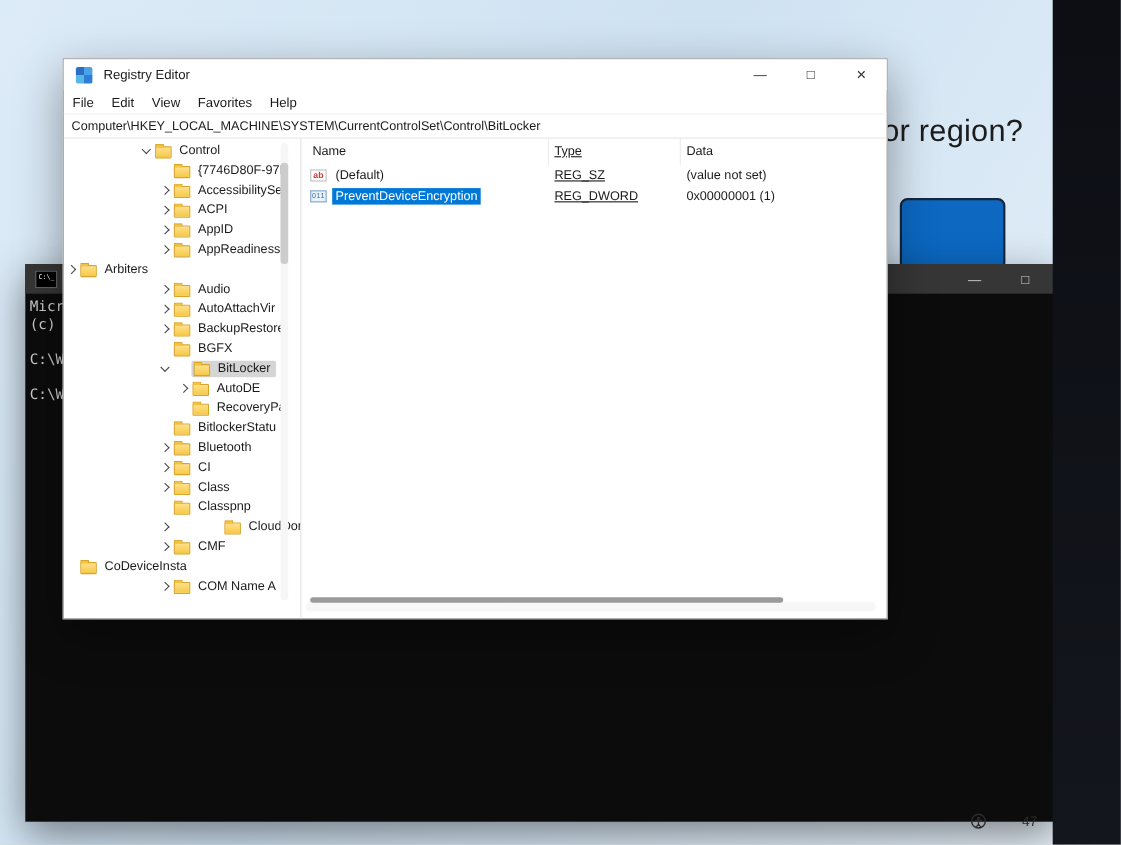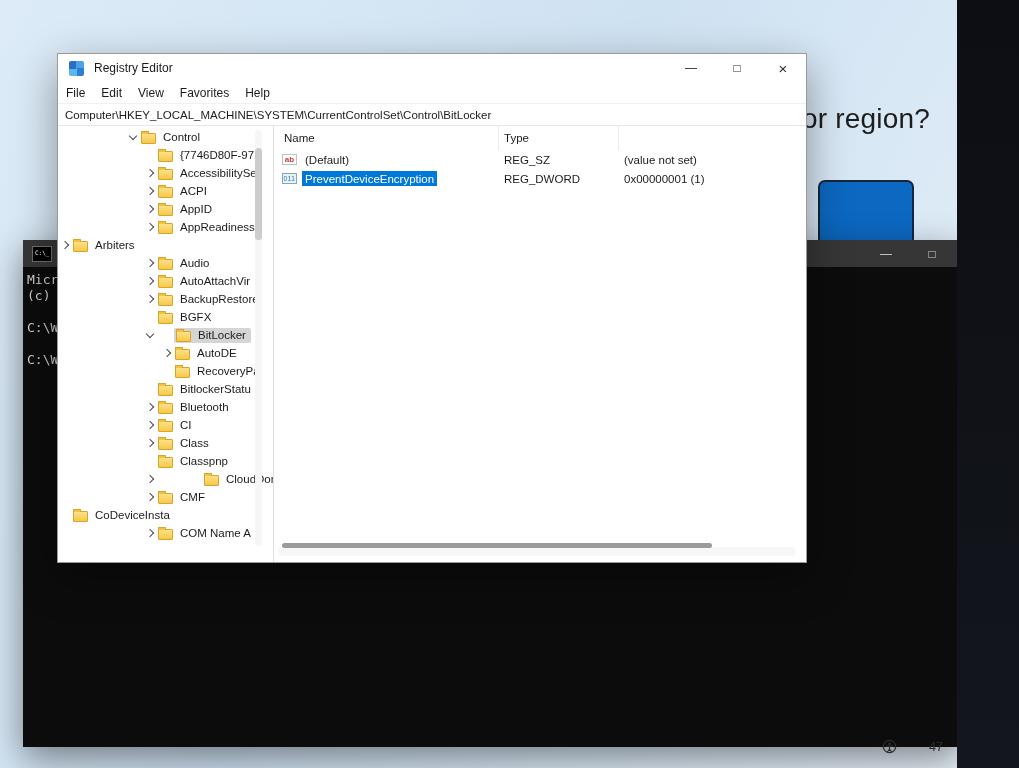--- a/index.html
+++ b/index.html
@@ -93,21 +93,21 @@
     background:#f3c33c;border:1px solid #d9a42a;border-bottom:none;border-radius:1px 1px 0 0;
   }
   .tree-label{padding:0 2px;}
   .tree-vscroll{position:absolute;top:4px;right:11px;width:7px;bottom:16px;background:#f6f6f6;border-radius:4px;}
   .tree-vthumb{position:absolute;top:22px;right:11px;width:7px;height:92px;background:#cccccc;border-radius:4px;}
   
   .list-pane{flex:1;display:flex;flex-direction:column;position:relative;min-width:0;}
   .list-header{height:24px;display:flex;align-items:center;font-size:11.5px;color:#1b1b1b;flex:0 0 auto;}
   .hcell{box-sizing:border-box;height:100%;display:flex;align-items:center;border-right:1px solid #ececec;}
   .col-name{width:225px;padding-left:10px;}
-  .col-type{width:120px;padding-left:5px;}
+  .col-type{width:120px;padding-left:5px;text-decoration:underline;}
   .col-data{flex:1;padding-left:5px;border-right:none;}
   .lrow{height:19px;display:flex;align-items:center;font-size:11.5px;color:#1b1b1b;}
   .rcell{box-sizing:border-box;display:flex;align-items:center;height:100%;}
   .name-cell{padding-left:8px;gap:5px;}
   .icon-string{
     width:15px;height:11px;border:1px solid #bfbfbf;background:#fff;color:#d03a3a;
     font-size:8px;line-height:9px;text-align:center;font-weight:bold;flex:0 0 auto;
     box-sizing:border-box;
   }
   .icon-dword{
@@ -365,20 +365,21 @@
               </span>
             </div>
           </div>
         <div class="tree-vscroll"></div>
         <div class="tree-vthumb"></div>
       </div>
       <div class="list-pane">
         <div class="list-header" id="list-header">
             <div class="hcell col-name">Name</div>
             <div class="hcell col-type">Type</div>
+            <div class="hcell col-data">Data</div>
           </div>
         <div id="list-rows">
             <div class="lrow">
               <div class="rcell col-name name-cell">
                 <span class="icon-string">ab</span>
                 <span class="vname">(Default)</span>
               </div>
               <div class="rcell col-type">REG_SZ</div>
               <div class="rcell col-data">(value not set)</div>
             </div>

